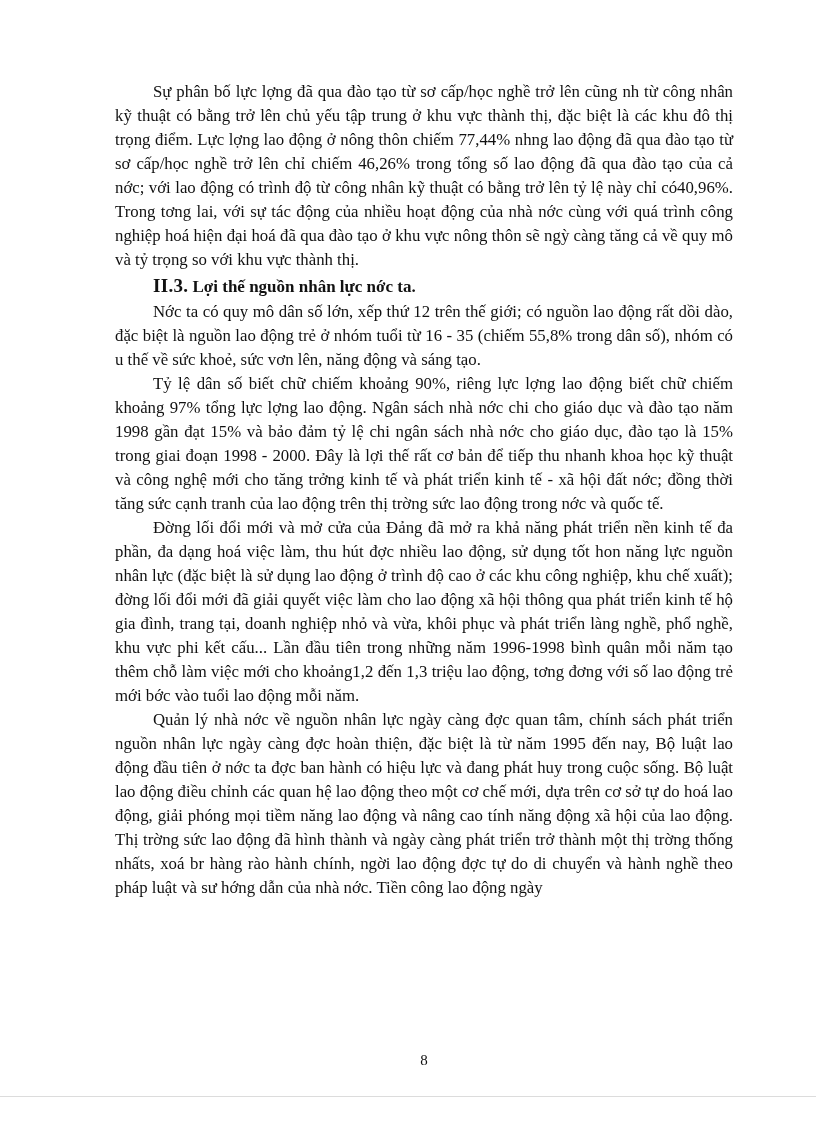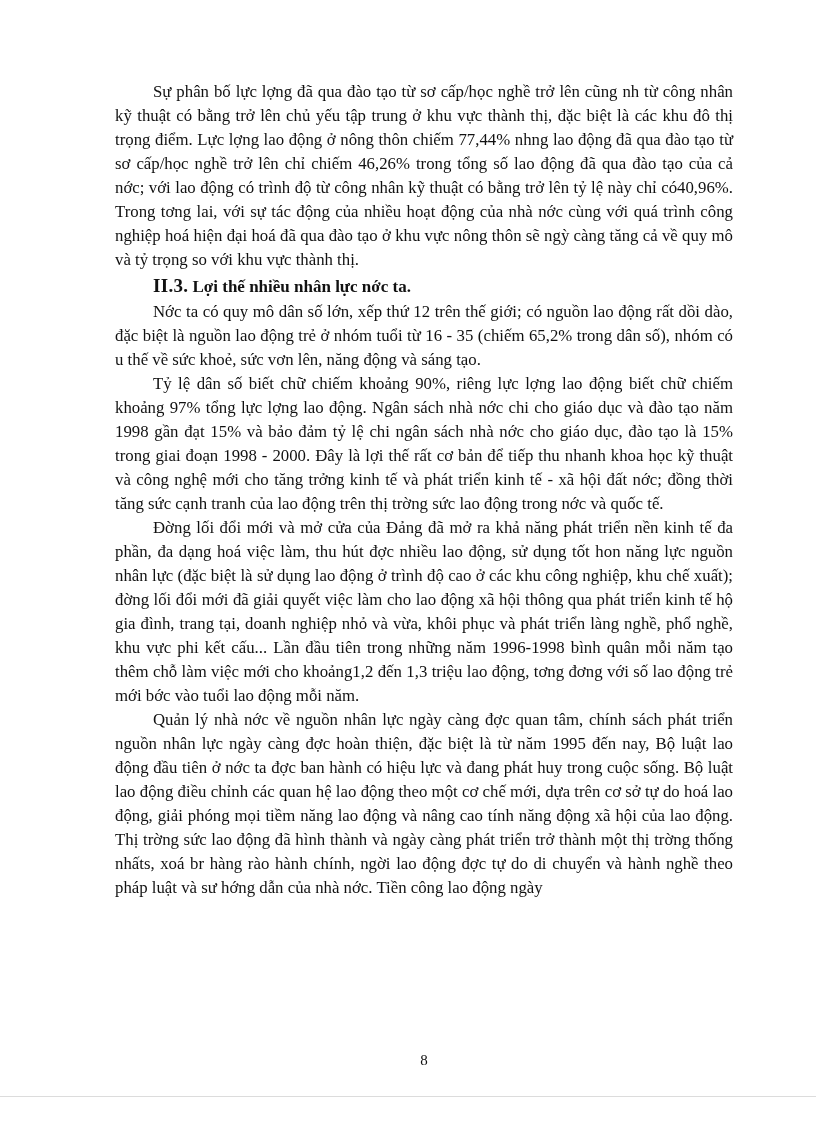--- a/index.html
+++ b/index.html
@@ -61,23 +61,23 @@
   }
 </style>
 </head>
 <body>
 
 <div class="page">
   <div class="content">
     <p>Sự phân bố lực lợng  đã qua đào tạo từ sơ cấp/học nghề trở lên cũng nh  từ công nhân kỹ thuật có bằng trở lên chủ yếu tập trung ở khu vực thành thị, đặc biệt là các khu đô thị trọng điểm. Lực lợng  lao động ở nông thôn chiếm 77,44% nhng  lao động đã qua đào tạo từ sơ cấp/học nghề trở lên chỉ chiếm 46,26% trong tổng số lao động đã qua đào tạo của cả nớc;  với lao động có trình độ từ công nhân kỹ thuật có bằng trở lên tỷ lệ này chỉ có40,96%. Trong tơng lai, với sự tác động của nhiều hoạt động của nhà nớc  cùng với quá trình công nghiệp hoá hiện đại hoá đã qua đào tạo ở khu vực nông thôn sẽ ngỳ càng tăng cả về quy mô và tỷ trọng so với khu vực thành thị.</p>
     <div class="heading">
       <span class="num">II.3.</span>
-      <span class="title">Lợi thế nhiều nhân lực nớc  ta.</span>
+      <span class="title">Lợi thế nguồn nhân lực nớc  ta.</span>
     </div>
-    <p>Nớc  ta có quy mô dân số lớn, xếp thứ 12 trên thế giới; có nguồn lao động rất dồi dào, đặc biệt là nguồn lao động trẻ ở nhóm tuổi từ 16 - 35 (chiếm 65,2% trong dân số), nhóm có u  thế về sức khoẻ, sức vơn  lên, năng động và sáng tạo.</p>
+    <p>Nớc  ta có quy mô dân số lớn, xếp thứ 12 trên thế giới; có nguồn lao động rất dồi dào, đặc biệt là nguồn lao động trẻ ở nhóm tuổi từ 16 - 35 (chiếm 55,8% trong dân số), nhóm có u  thế về sức khoẻ, sức vơn  lên, năng động và sáng tạo.</p>
     <p>Tỷ lệ dân số biết chữ chiếm khoảng 90%, riêng lực lợng  lao động biết chữ chiếm khoảng 97% tổng lực lợng  lao động. Ngân sách nhà nớc  chi cho giáo dục và đào tạo năm 1998 gần đạt 15% và bảo đảm tỷ lệ chi ngân sách nhà nớc cho giáo dục, đào tạo là 15% trong giai đoạn 1998 - 2000. Đây là lợi thế rất cơ bản để tiếp thu nhanh khoa học kỹ thuật và công nghệ mới cho tăng trởng  kinh tế và phát triển kinh tế - xã hội đất nớc;  đồng thời tăng sức cạnh tranh của lao động trên thị trờng  sức lao động trong nớc  và quốc tế.</p>
     <p>Đờng  lối đổi mới và mở cửa của Đảng đã mở ra khả năng phát triển nền kinh tế đa phần, đa dạng hoá việc làm, thu hút đợc  nhiều lao động, sử dụng tốt hon năng lực nguồn nhân lực (đặc biệt là sử dụng lao động ở trình độ cao ở các khu công nghiệp, khu chế xuất); đờng  lối đổi mới đã giải quyết việc làm cho lao động xã hội thông qua phát triển kinh tế hộ gia đình, trang tại, doanh nghiệp nhỏ và vừa, khôi phục và phát triển làng nghề, phổ nghề, khu vực phi kết cấu... Lần đầu tiên trong những năm 1996-1998 bình quân mỗi năm tạo thêm chỗ làm việc mới cho khoảng1,2 đến 1,3 triệu lao động, tơng  đơng  với số lao động trẻ mới bớc  vào tuổi lao động mỗi năm.</p>
     <p>Quản lý nhà nớc  về nguồn nhân lực ngày càng đợc  quan tâm, chính sách phát triển nguồn nhân lực ngày càng đợc  hoàn thiện, đặc biệt là từ năm 1995 đến nay, Bộ luật lao động đầu tiên ở nớc  ta đợc  ban hành có hiệu lực và đang phát huy trong cuộc sống. Bộ luật lao động điều chỉnh các quan hệ lao động theo một cơ chế mới, dựa trên cơ sở tự do hoá lao động, giải phóng mọi tiềm năng lao động và nâng cao tính năng động xã hội của lao động. Thị trờng  sức lao động đã hình thành và ngày càng phát triển trở thành một thị trờng  thống nhấts, xoá br hàng rào hành chính, ngời  lao động đợc  tự do di chuyển và hành nghề theo pháp luật và sư hớng  dẫn của nhà nớc.  Tiền công lao động ngày</p>
   </div>
 
   <div class="page-number">8</div>
 
   <div class="footer-line"></div>
 </div>
 

